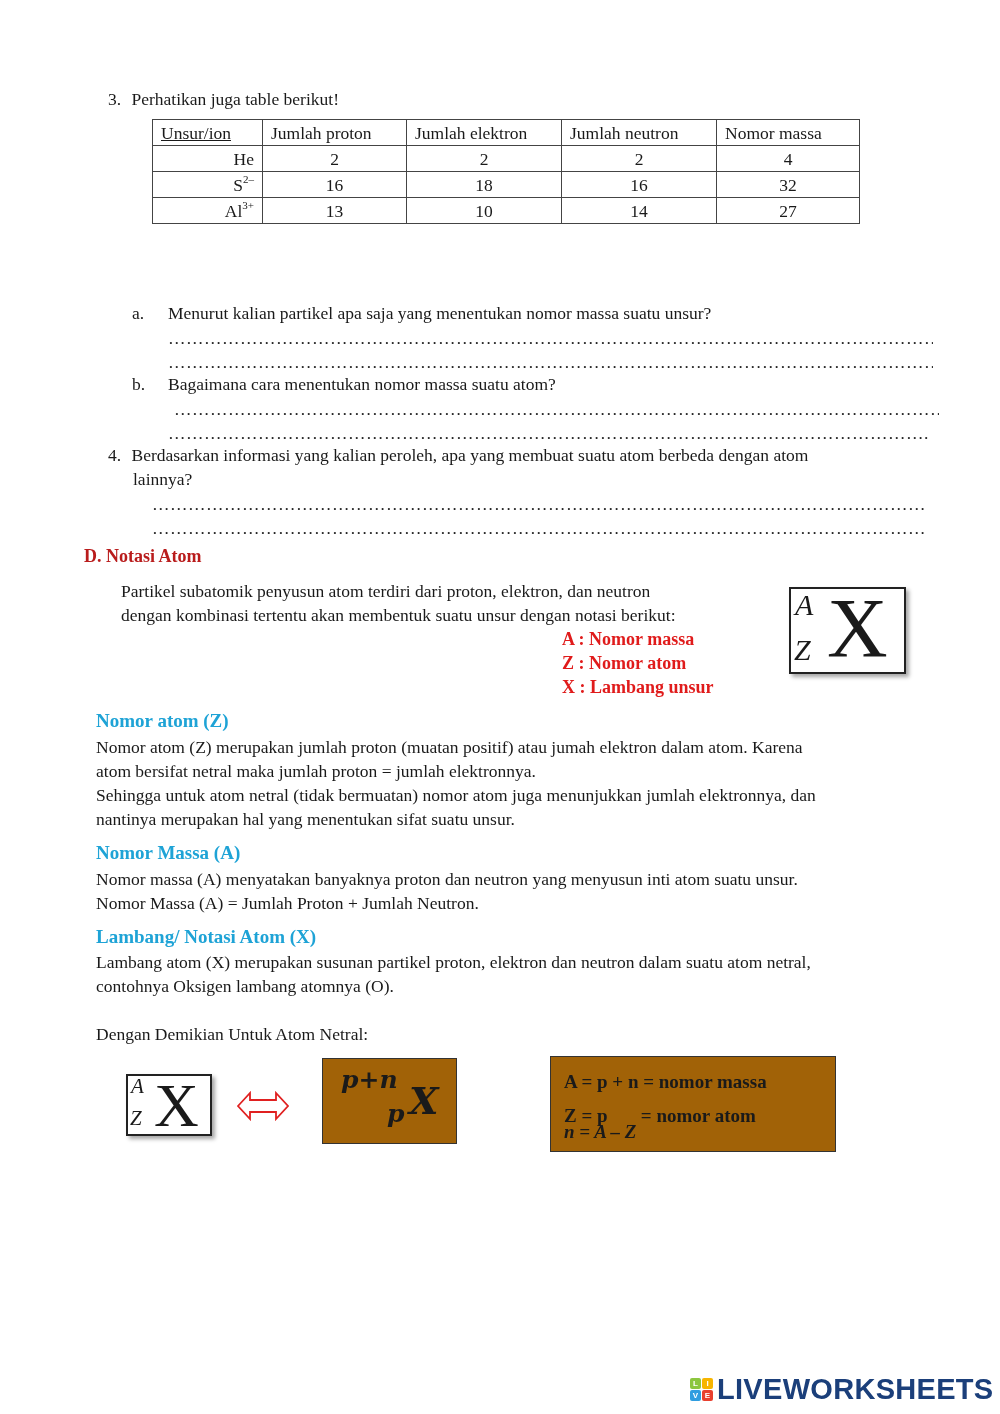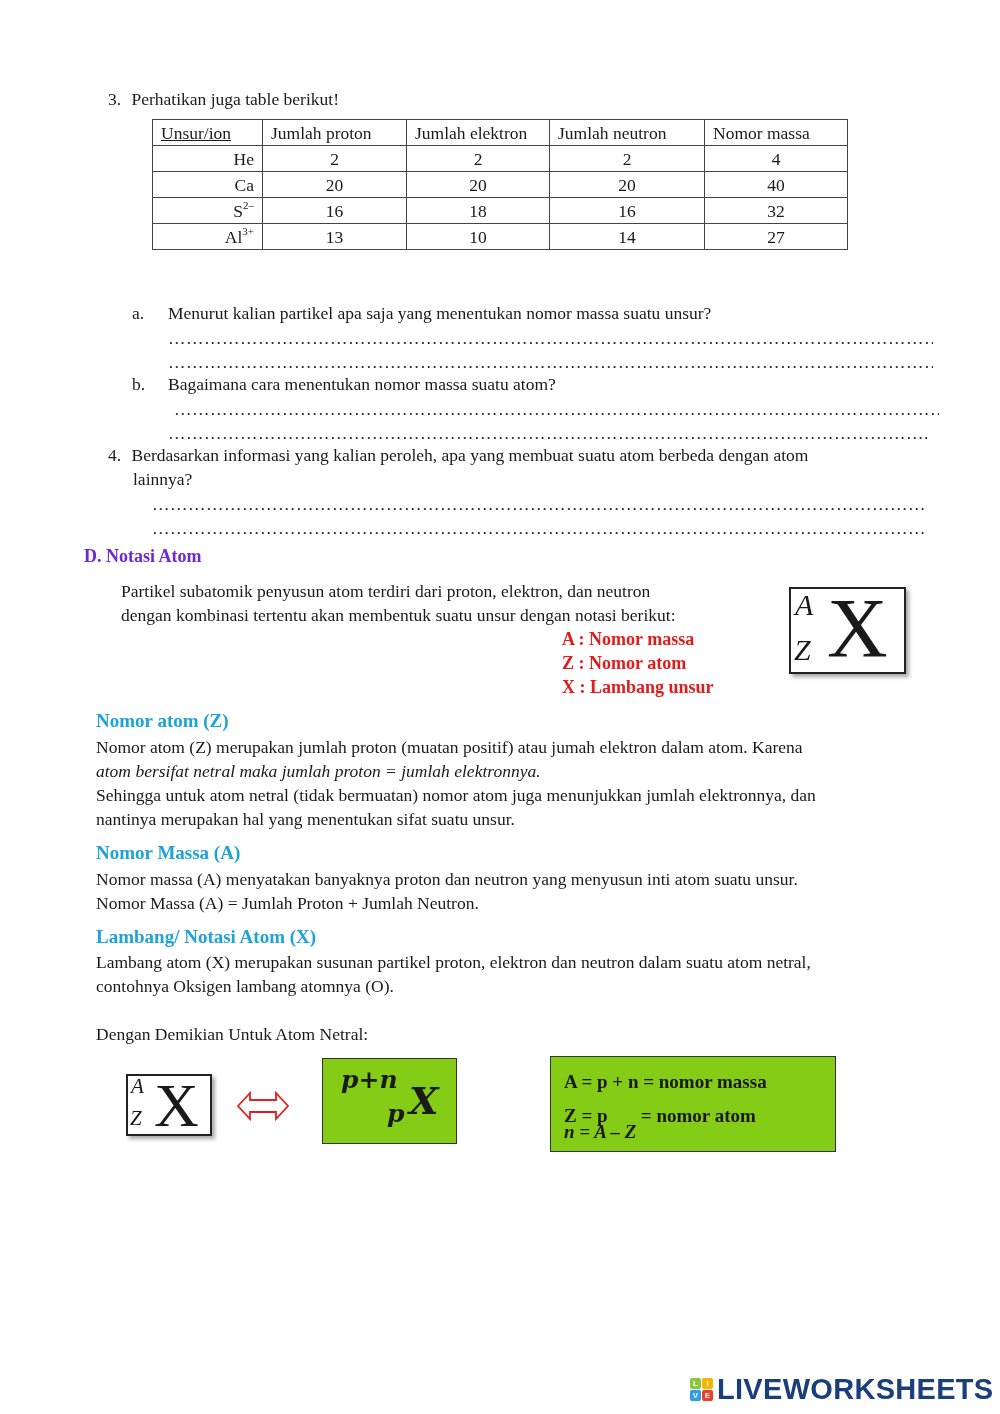--- a/index.html
+++ b/index.html
@@ -26,49 +26,49 @@
       height: 26px;
       padding: 0 8px;
       font-weight: normal;
       text-align: center;
       line-height: 24px;
     }
     table.data th { text-align: left; }
     table.data td:first-child { text-align: right; }
     .col0 { width: 110px; text-decoration: underline; }
     .col1 { width: 144px; }
-    .col2 { width: 143px; font-family: Liberation Serif, serif; }
+    .col2 { width: 155px; font-family: Liberation Serif, serif; }
     .col3 { width: 155px; }
     .col4 { width: 143px; }
     sup { font-size: 11px; vertical-align: 8px; line-height: 0; }
 
     .dots { letter-spacing: 0.5px; color: #222; white-space: nowrap; overflow: hidden; line-height: 24px; }
 
-    .section-green { color: #6d28d9; font-weight: bold; font-size: 18px; }
+    .section-green { color: #b91c1c; font-weight: bold; font-size: 18px; }
     .section-blue { color: #1ea3d6; font-weight: bold; font-size: 19px; }
     .red-def { color: #e01b1b; font-weight: bold; font-size: 18px; line-height: 24px; }
     .para { line-height: 24px; }
 
     .notation-box {
       position: absolute;
       border: 2px solid #222;
       background: #fff;
       box-shadow: 3px 3px 4px rgba(0,0,0,0.35);
       font-family: "Liberation Serif", serif;
     }
     .notation-box .sup-a, .notation-box .sub-z {
       position: absolute; font-style: italic;
     }
     .notation-box .big-x {
       position: absolute; font-weight: normal;
     }
 
     .cream-box {
       position: absolute;
-      background: #84cc16;
+      background: #a16207;
       border: 1.5px solid #333;
     }
     .formula { font-family: "DejaVu Serif", serif; font-style: italic; font-weight: bold; }
 
     .summary-lines { font-weight: bold; font-size: 19px; line-height: 27px; white-space: pre; }
 
     .logo {
       position: absolute; left: 690px; top: 1374px;
       display: flex; align-items: center; gap: 4px;
     }
@@ -104,27 +104,20 @@
   </thead>
   <tbody>
     <tr>
       <td><span>He</span></td>
       <td>2</td>
       <td>2</td>
       <td>2</td>
       <td>4</td>
     </tr>
     <tr>
-      <td><span>Ca</span></td>
-      <td>20</td>
-      <td>20</td>
-      <td>20</td>
-      <td>40</td>
-    </tr>
-    <tr>
       <td><span>S</span><sup>2–</sup></td>
       <td>16</td>
       <td>18</td>
       <td>16</td>
       <td>32</td>
     </tr>
     <tr>
       <td><span>Al</span><sup>3+</sup></td>
       <td>13</td>
       <td>10</td>
@@ -166,21 +159,21 @@
 <div class="abs red-def" style="left:562px; top:675px;">X  : Lambang unsur</div>
 
 <div class="notation-box" style="left:789px; top:587px; width:117px; height:87px;">
   <span class="sup-a" style="left:4px; top:-1px; font-size:30px;">A</span>
   <span class="sub-z" style="left:3px; top:44px; font-size:30px;">Z</span>
   <span class="big-x" style="left:36px; top:-6px; font-size:84px; line-height:92px;">X</span>
 </div>
 
 <div class="abs section-blue" style="left:96px; top:710px;">Nomor atom (Z)</div>
 <div class="abs para" style="left:96px; top:735px;">Nomor atom (Z) merupakan jumlah proton (muatan positif) atau jumah elektron dalam atom. Karena</div>
-<div class="abs para" style="left:96px; top:759px;font-style:italic;">atom bersifat netral maka jumlah proton = jumlah elektronnya.</div>
+<div class="abs para" style="left:96px; top:759px;">atom bersifat netral maka jumlah proton = jumlah elektronnya.</div>
 <div class="abs para" style="left:96px; top:783px;">Sehingga untuk atom netral (tidak bermuatan) nomor atom juga menunjukkan jumlah elektronnya, dan</div>
 <div class="abs para" style="left:96px; top:807px;">nantinya merupakan hal yang menentukan sifat suatu unsur.</div>
 
 <div class="abs section-blue" style="left:96px; top:842px;">Nomor Massa (A)</div>
 <div class="abs para" style="left:96px; top:867px;">Nomor massa (A) menyatakan banyaknya proton dan neutron yang menyusun inti atom suatu unsur.</div>
 <div class="abs para" style="left:96px; top:891px;">Nomor Massa (A) = Jumlah Proton + Jumlah Neutron.</div>
 
 <div class="abs section-blue" style="left:96px; top:926px;">Lambang/ Notasi Atom (X)</div>
 <div class="abs para" style="left:96px; top:950px;">Lambang atom (X) merupakan susunan partikel proton, elektron dan neutron dalam suatu atom netral,</div>
 <div class="abs para" style="left:96px; top:974px;">contohnya Oksigen lambang atomnya (O).</div>

